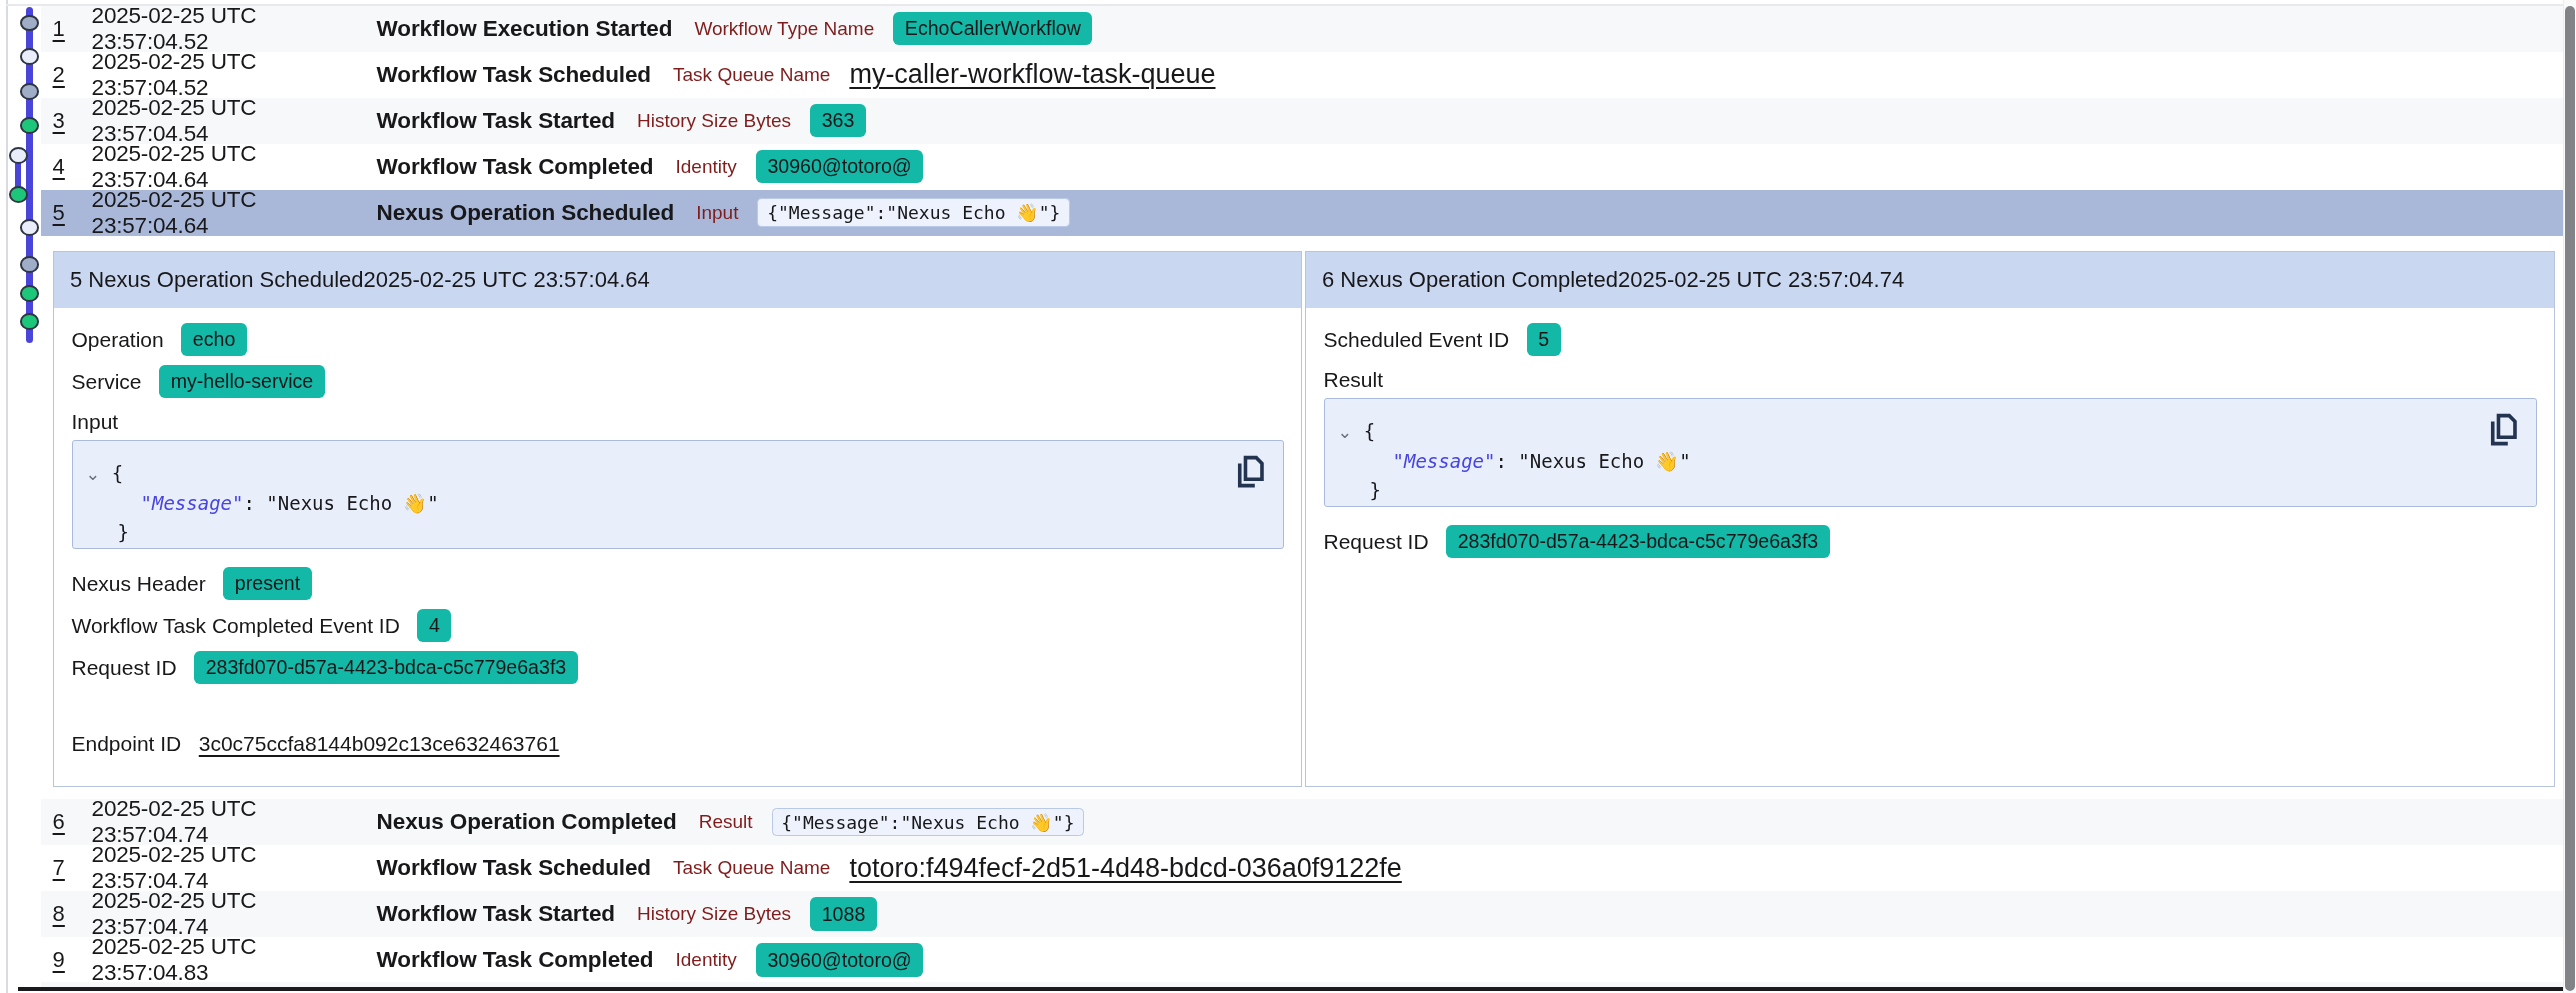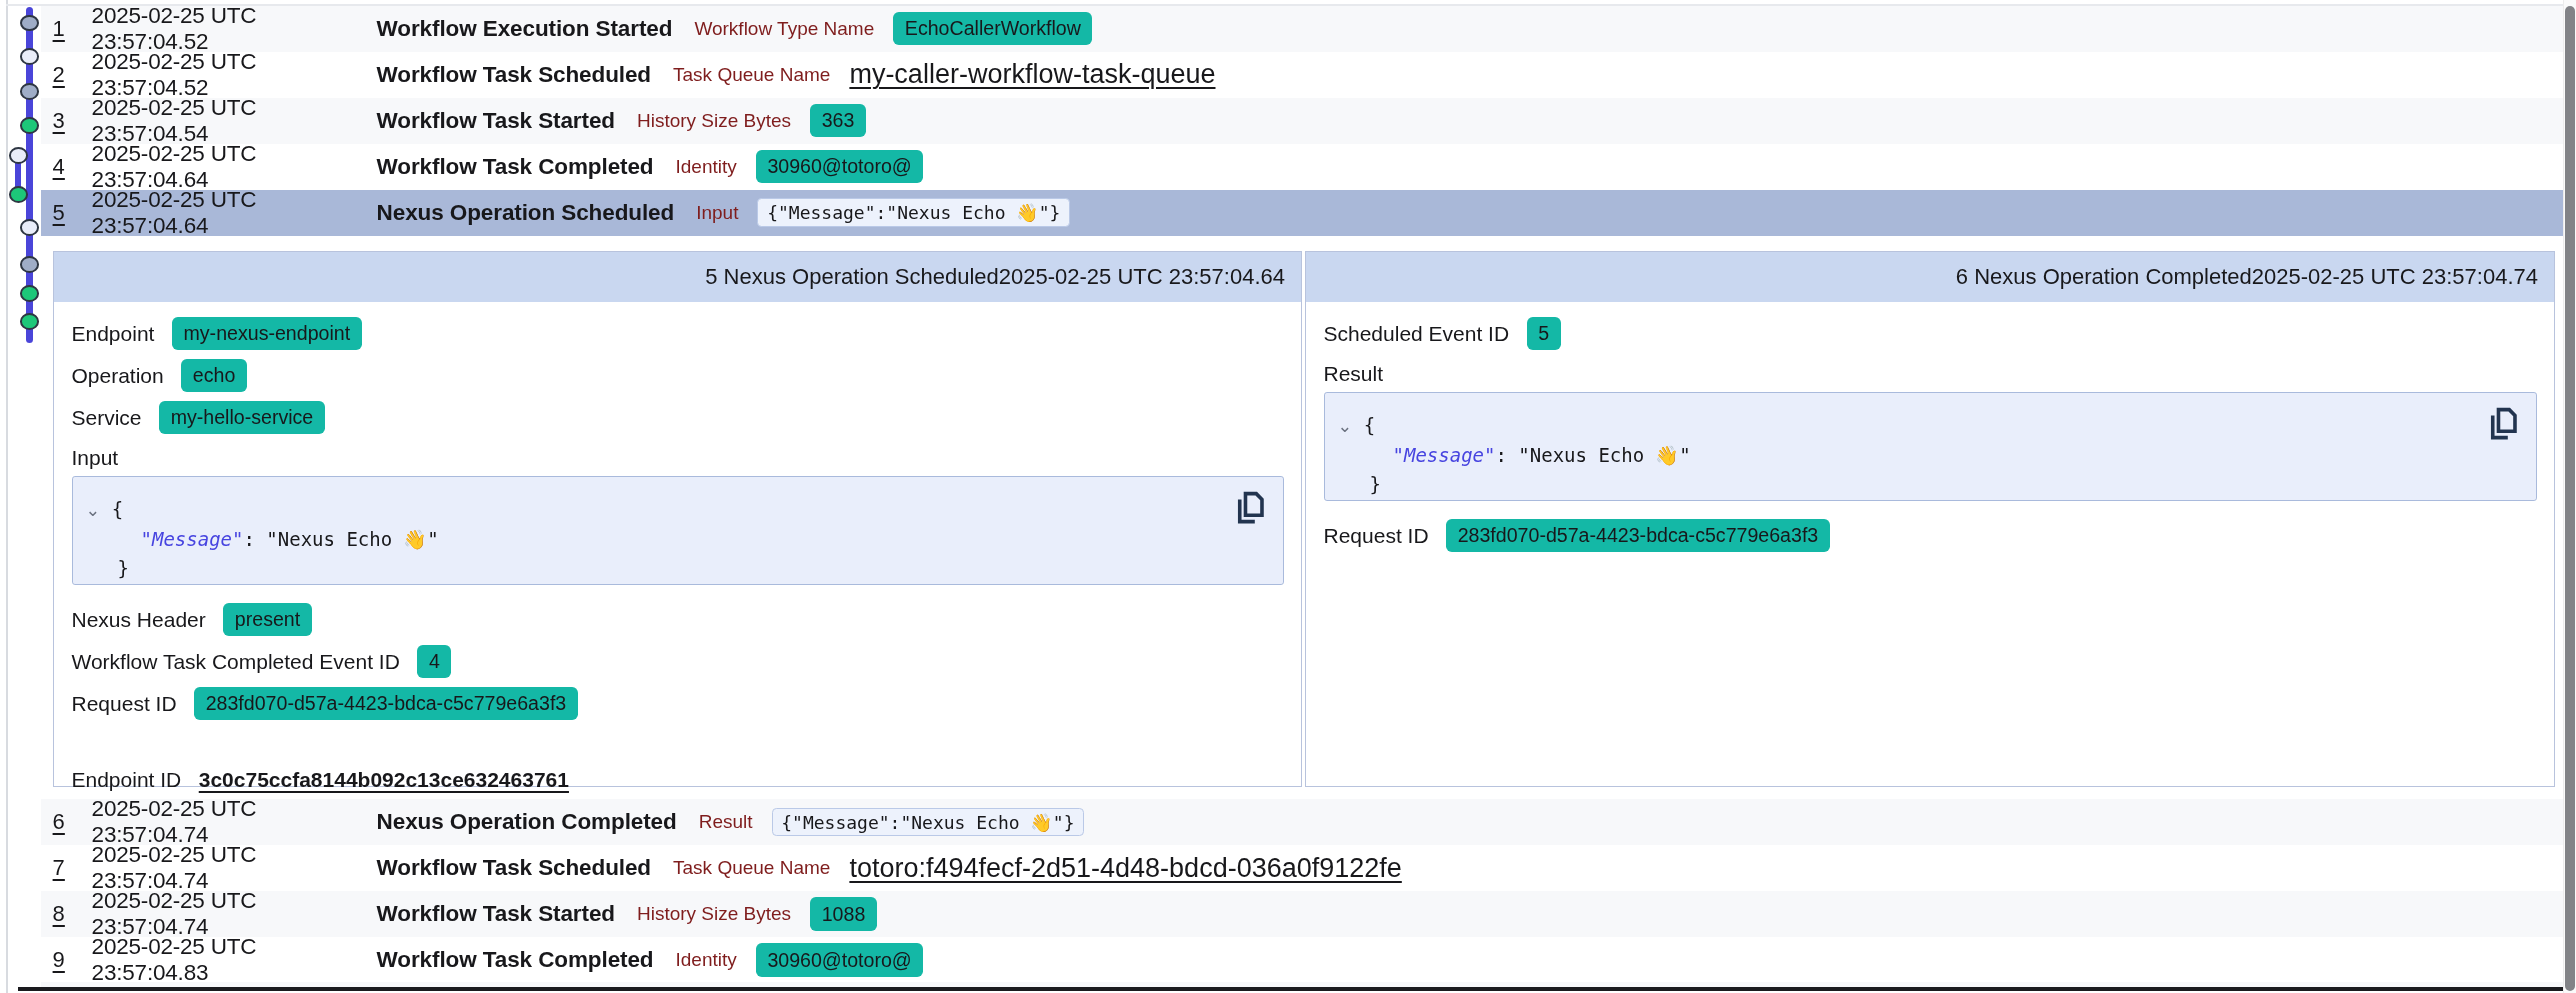--- a/index.html
+++ b/index.html
@@ -32,26 +32,26 @@
   .name{font-weight:700;margin-right:22px;letter-spacing:-0.1px;}
   .attr-label{font-size:19px;color:#7f1d1d;margin-right:19px;white-space:nowrap;}
   .chip{background:#14b8a6;border-radius:5.8px;padding:5.1px 11.6px;font-size:19.6px;white-space:nowrap;}
   .link-val{font-size:27px;text-decoration:underline;text-underline-offset:4.4px;text-decoration-thickness:1.8px;white-space:nowrap;}
   .code-chip{font-family:"DejaVu Sans Mono",monospace;font-size:18px;background:#edf2fc;border:1.5px solid #bac9e7;border-radius:4.4px;padding:2.9px 8.7px;white-space:nowrap;}
 
   
   .panel{position:absolute;top:251px;height:536px;background:#ffffff;border:1.5px solid #b8c3dd;box-sizing:border-box;}
   .panel-left{left:53px;width:1249px;}
   .panel-right{left:1305px;width:1250px;}
-  .panel-header{height:50px;background:#c9d7f0;display:flex;justify-content:flex-end;align-items:center;padding:0 16px;font-size:22px;}
+  .panel-header{height:56px;background:#c9d7f0;display:flex;justify-content:flex-start;align-items:center;padding:0 16px;font-size:22px;}
   .panel-body{padding:14.5px 17.5px 0 17.5px;}
   .field{display:flex;align-items:center;gap:17.5px;min-height:34px;margin-bottom:8px;font-size:21px;}
   .field.label-only{margin-bottom:2.9px;min-height:31px;}
   .field.gap-top{margin-top:42px;}
-  .field .link-val{font-size:21px;font-weight:bold;}
+  .field .link-val{font-size:21px;}
 
   .codeblock{
     position:relative;height:109px;box-sizing:border-box;
     background:#e9eefb;border:1.5px solid #a9badc;border-radius:2.9px;
     margin:1.5px 0 17.5px 0;padding:17.5px 58px 0 13px;
     font-family:"DejaVu Sans Mono",monospace;font-size:19px;line-height:29px;color:#18181b;
   }
   .codeline{white-space:pre;}
   .caret{color:#6b7280;font-size:17.5px;font-family:"DejaVu Sans",sans-serif;margin-right:11.6px;}
   .indent1{padding-left:55px;}
@@ -125,24 +125,20 @@
   </div>
 </div>
 
 <div class="panel panel-left">
   <div class="panel-header">
     <span>5 Nexus Operation Scheduled</span>
     <span>2025-02-25 UTC 23:57:04.64</span>
   </div>
   <div class="panel-body">
     <div class="field">
-      <span>Endpoint</span>
-      <span class="chip">my-nexus-endpoint</span>
-    </div>
-    <div class="field">
       <span>Operation</span>
       <span class="chip">echo</span>
     </div>
     <div class="field">
       <span>Service</span>
       <span class="chip">my-hello-service</span>
     </div>
     <div class="field label-only">
       <span>Input</span>
     </div>

